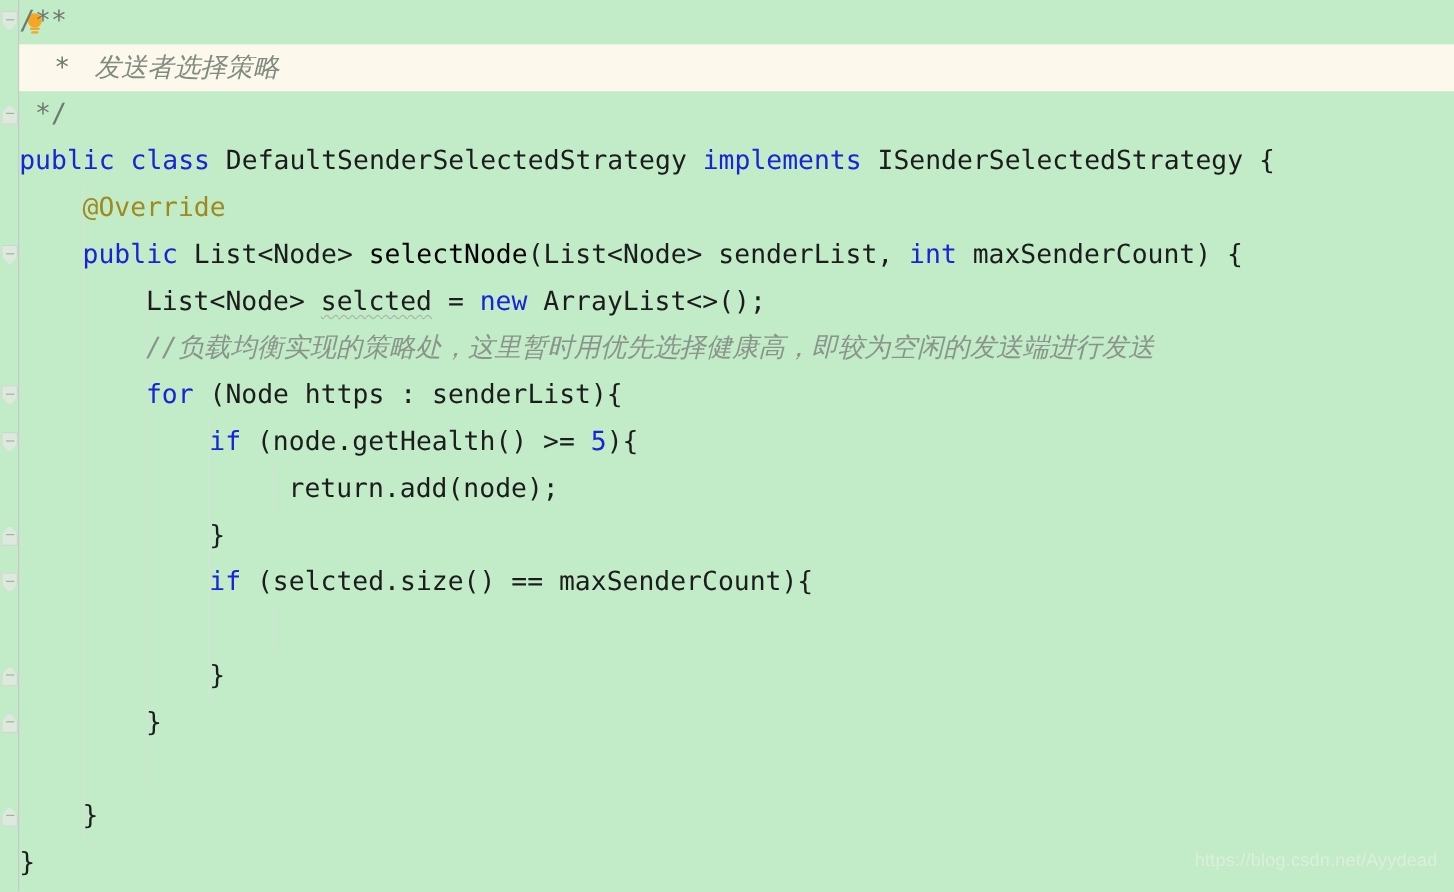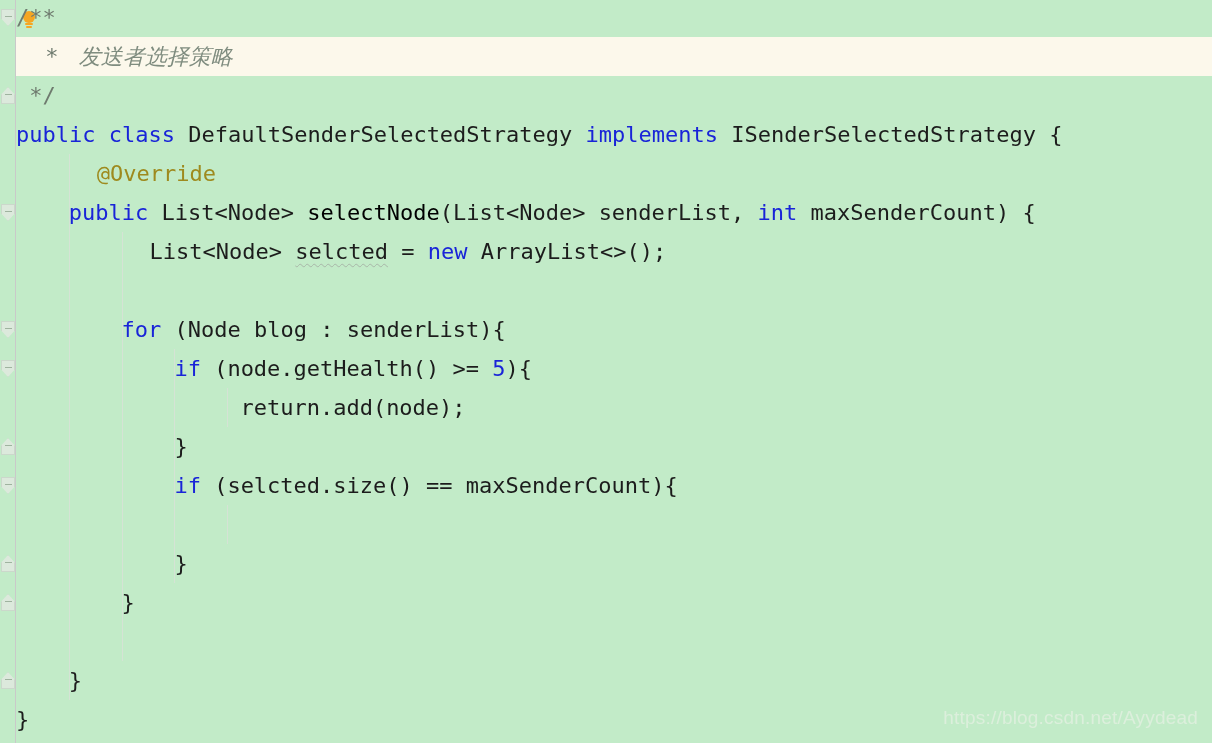--- a/index.html
+++ b/index.html
@@ -97,40 +97,40 @@
   }
   .line {
     position: absolute;
     left: 0;
     height: 39px;
     line-height: 39px;
     white-space: pre;
     color: #1C1C1C;
   }
   .kw      { color: #1924D8; }
-  .anno    { color: #9E8A1E; padding-left: 28px; }
+  .anno    { color: #9E8A1E; }
   .method  { color: #000000; }
   .num     { color: #1924D8; }
   .doc     { color: #7F8C7F; font-style: italic; font-family: "DejaVu Serif", "Liberation Serif", serif; }
   .docstar { color: #6E7A6E; font-style: normal; font-family: "DejaVu Sans Mono", monospace; }
   .cmt     { color: #8A958A; font-style: italic; font-family: "DejaVu Serif", "Liberation Serif", serif; }
   .cmtslash{ color: #8A958A; font-style: italic; font-family: "DejaVu Sans Mono", monospace; }
   .typo {
     text-decoration: underline wavy #A8B6A8;
     text-decoration-thickness: 1px;
     text-underline-offset: 4px;
   }
 
   
   .watermark {
     position: absolute;
     right: 14px;
     bottom: 6px;
     font-family: "Liberation Sans", sans-serif;
-    font-size: 19px;
+    font-size: 15px;
     color: #DCEFDC;
     letter-spacing: 0.2px;
     white-space: nowrap;
   }
 </style>
 </head>
 <body>
 
 <div id="editor">
 
@@ -187,22 +187,23 @@
       <div class="indent-guide" style="left: 227.2px; top: 505px; height: 39px;"></div>
     </div>
 
   <div class="code" id="code-layer">
       <div class="line" style="top: -2px; left: 0px;"><span class="docstar">/**</span></div>
       <div class="line" style="top: 37px; left: 0px; margin-left: 16px;"><span class="docstar"> * </span><span class="doc"> 发送者选择策略</span></div>
       <div class="line" style="top: 76px; left: 0px;"><span class="docstar"> */</span></div>
       <div class="line" style="top: 115px; left: 0px; text-align: right;"><span class="kw">public</span><span> </span><span class="kw">class</span><span> DefaultSenderSelectedStrategy </span><span class="kw">implements</span><span> ISenderSelectedStrategy {</span></div>
       <div class="line" style="top: 154px; left: 52.8px;"><span class="anno">@Override</span></div>
       <div class="line" style="top: 193px; left: 52.8px;"><span class="kw">public</span><span> List&lt;Node&gt; </span><span class="method">selectNode</span><span>(List&lt;Node&gt; senderList, </span><span class="kw">int</span><span> maxSenderCount) {</span></div>
-      <div class="line" style="top: 232px; left: 105.6px; padding-left: 28px;"><span>List&lt;Node&gt; </span><span class="typo">selcted</span><span> = </span><span class="kw">new</span><span> ArrayList&lt;&gt;();</span></div>
-      <div class="line" style="top: 310px; left: 105.6px;"><span class="kw">for</span><span> (Node blog : senderList){</span></div>
+      <div class="line" style="top: 232px; left: 105.6px;"><span>List&lt;Node&gt; </span><span class="typo">selcted</span><span> = </span><span class="kw">new</span><span> ArrayList&lt;&gt;();</span></div>
+      <div class="line" style="top: 271px; left: 105.6px;"><span class="cmtslash">//</span><span class="cmt">负载均衡实现的策略处，这里暂时用优先选择健康高，即较为空闲的发送端进行发送</span></div>
+      <div class="line" style="top: 310px; left: 105.6px;"><span class="kw">for</span><span> (Node https : senderList){</span></div>
       <div class="line" style="top: 349px; left: 158.4px;"><span class="kw">if</span><span> (node.getHealth() &gt;= </span><span class="num">5</span><span>){</span></div>
       <div class="line" style="top: 388px; left: 211.2px;"><span> return.add(node);</span></div>
       <div class="line" style="top: 427px; left: 158.4px;"><span>}</span></div>
       <div class="line" style="top: 466px; left: 158.4px;"><span class="kw">if</span><span> (selcted.size() == maxSenderCount){</span></div>
       <div class="line" style="top: 544px; left: 158.4px;"><span>}</span></div>
       <div class="line" style="top: 583px; left: 105.6px;"><span>}</span></div>
       <div class="line" style="top: 661px; left: 52.8px;"><span>}</span></div>
       <div class="line" style="top: 700px; left: 0px;"><span>}</span></div>
     </div>
 

